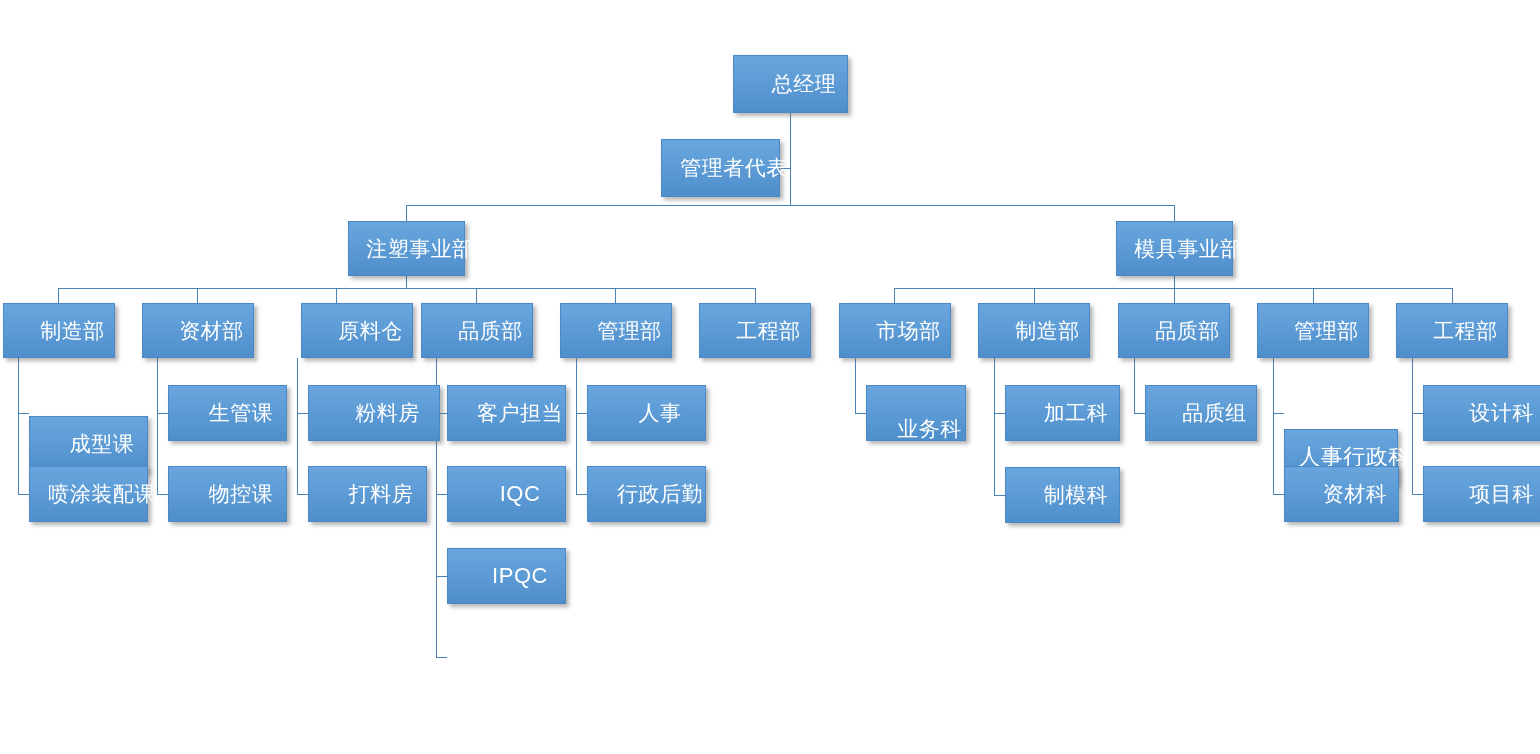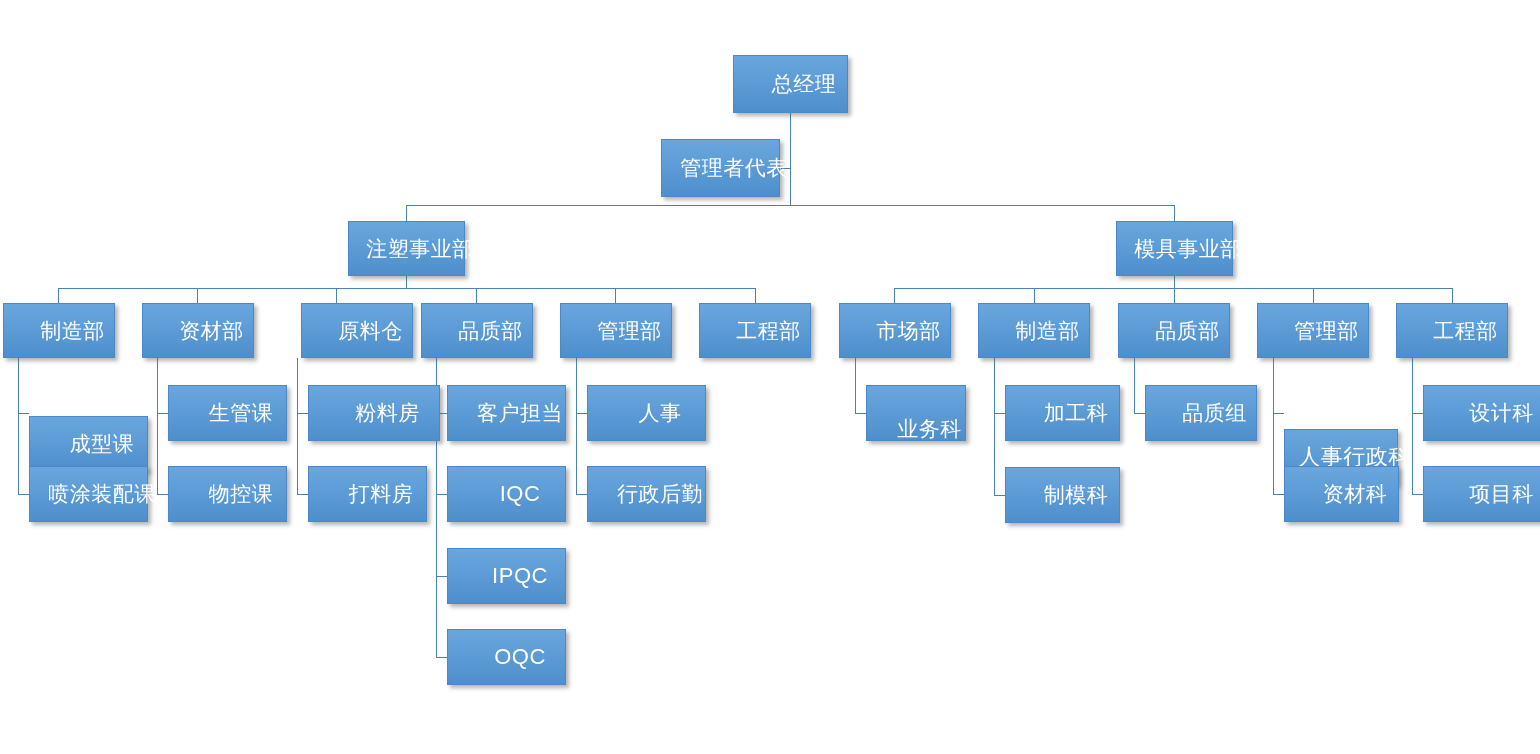--- a/index.html
+++ b/index.html
@@ -187,23 +187,20 @@
 
   <div class="node" style="left:447px; top:385px; width:119px; height:56px; font-size:21px;">
     <span>客户担当</span>
   </div>
   <div class="node" style="left:447px; top:466px; width:119px; height:56px; font-size:22px;">
     <span>IQC</span>
   </div>
   <div class="node" style="left:447px; top:548px; width:119px; height:56px; font-size:22px;">
     <span>IPQC</span>
   </div>
-  <div class="node" style="left:447px; top:629px; width:119px; height:56px; font-size:22px;">
-    <span>OQC</span>
-  </div>
 
   <div class="node" style="left:587px; top:385px; width:119px; height:56px; font-size:21px;">
     <span>人事</span>
   </div>
   <div class="node" style="left:587px; top:466px; width:119px; height:56px; font-size:21px;">
     <span>行政后勤</span>
   </div>
 
   <div class="node" style="left:866px; top:385px; width:100px; height:56px; font-size:21px;align-items:flex-end;">
     <span>业务科</span>

